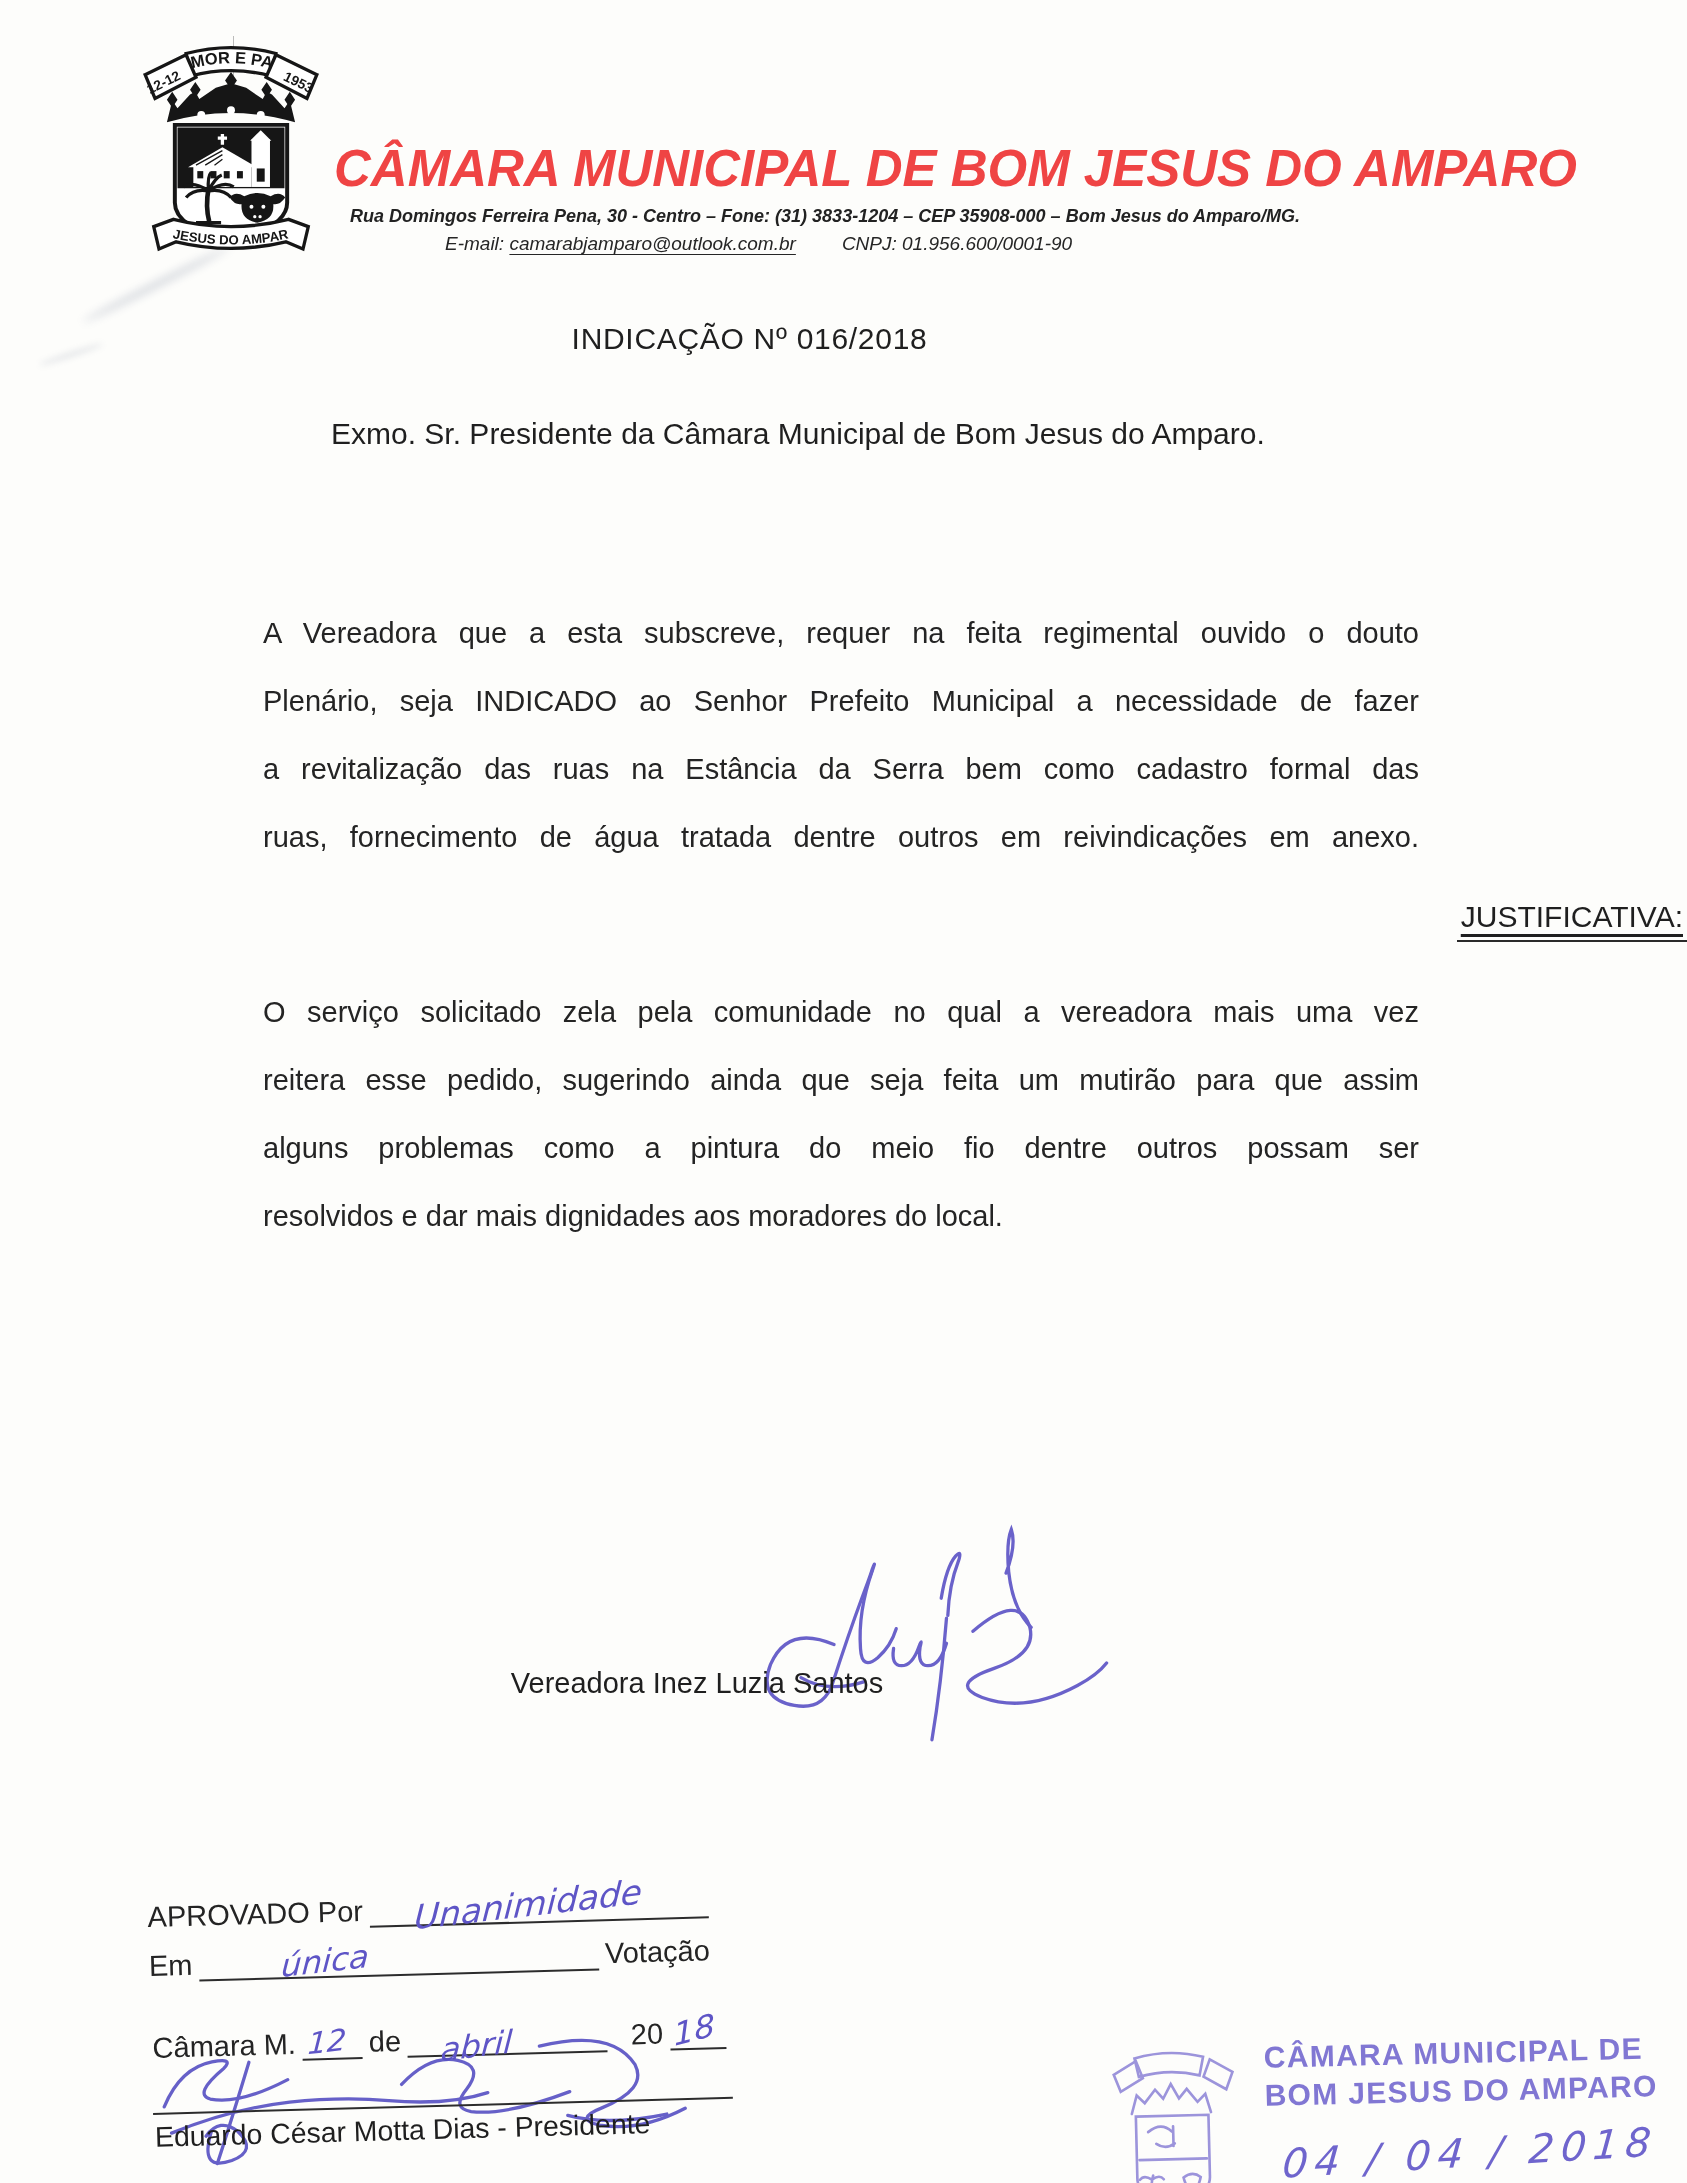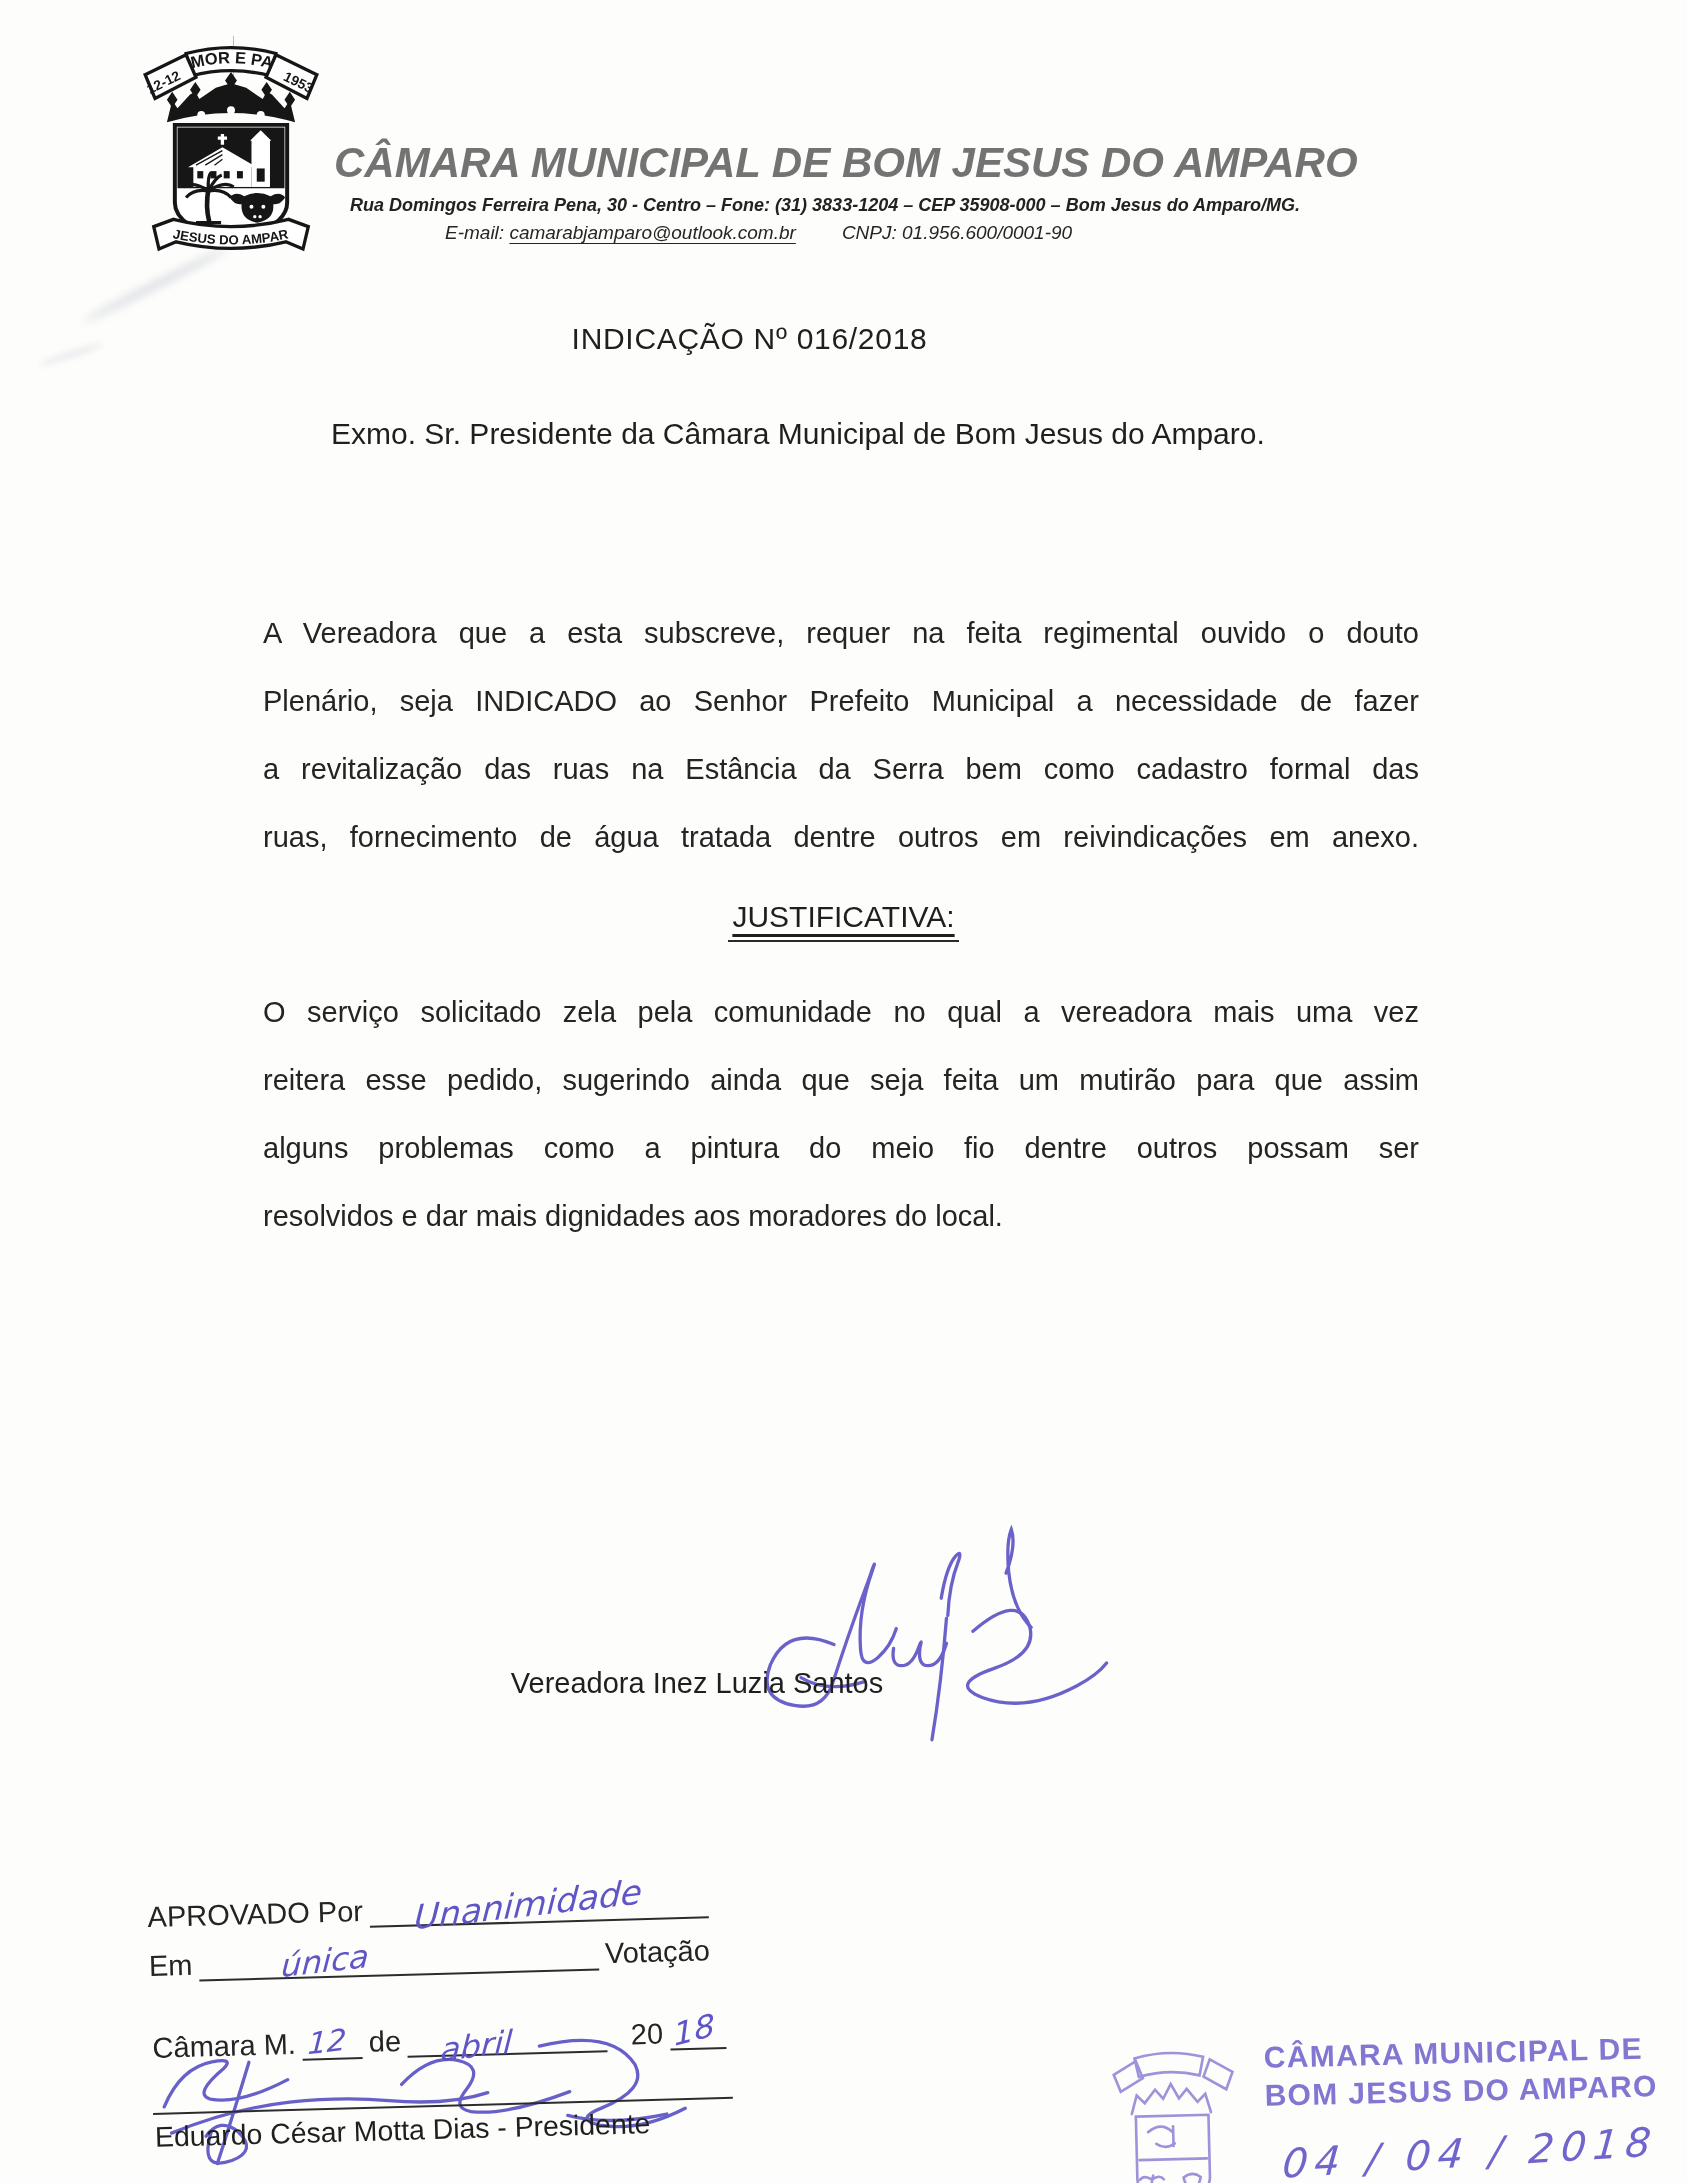--- a/index.html
+++ b/index.html
@@ -5,35 +5,35 @@
   * { margin:0; padding:0; box-sizing:border-box; }
   html,body { background:#ffffff; }
   .page {
     position:relative; width:1687px; height:2183px; overflow:hidden;
     background:#fdfdfb; color:#262626;
     font-family:"Liberation Sans","DejaVu Sans",sans-serif;
   }
   
   .crest { position:absolute; left:122px; top:33px; width:218px; height:226px; }
   .head-text { position:absolute; left:334px; top:139px; width:1085px; }
-  .org { font-size:42px; font-weight:bold; font-style:italic; color:#737373; white-space:nowrap; }
+  .org { font-size:51px; font-weight:bold; font-style:italic; color:#ef4444; white-space:nowrap; }
   .addr { margin-top:8px; margin-left:16px; font-size:18px; font-weight:bold; font-style:italic; color:#222; white-space:nowrap; }
   .contact-row { margin-top:6px; font-size:19px; font-style:italic; display:flex; padding-left:111px; gap:46px; white-space:nowrap; }
   .u { text-decoration:underline; text-underline-offset:4px; }
   .scan-line { position:absolute; left:233px; top:36px; width:1.3px; height:54px; background:#6a6a6a; opacity:.45; }
   .smudge1 { position:absolute; left:74px; top:281px; width:165px; height:7.3px; background:#8a93a6; opacity:.32; filter:blur(4px); transform:rotate(-27deg); border-radius:50%; }
   .smudge2 { position:absolute; left:38px; top:352px; width:66px; height:4.6px; background:#8a93a6; opacity:.22; filter:blur(3.3px); transform:rotate(-18deg); border-radius:50%; }
   
   .title { position:absolute; top:322px; left:0; width:1499px; text-align:center; font-size:30px; letter-spacing:0.7px; color:#1f1f1f; }
   .salutation { position:absolute; left:331px; top:417px; font-size:30px; color:#1f1f1f; white-space:nowrap; }
   .para { position:absolute; left:263px; width:1156px; font-size:29px; color:#242424; }
   .p1 { top:599px; } .p2 { top:978px; }
   .jline { line-height:68px; text-align:justify; text-align-last:justify; -moz-text-align-last:justify; }
   .jleft { line-height:68px; text-align:left; }
-  .justif-head { position:absolute; top:900px; left:0; width:1687px; text-align:center; }
+  .justif-head { position:absolute; top:900px; left:0; width:1687px; text-align:right; }
   .justif-head span { display:inline-block; font-size:30px; color:#1f1f1f; text-decoration:underline; text-underline-offset:7.3px; border-bottom:2.6px solid #2a2a2a; padding:0 4px 6px; }
   .dateline { position:absolute; left:263px; top:1367px; font-size:29px; white-space:nowrap; }
   .sig-inez { position:absolute; left:695px; top:1499px; width:417px; height:258px; }
   .signer { position:absolute; top:1667px; left:0; width:1394px; text-align:center; font-size:29px; color:#1f1f1f; }
   
   .approval { position:absolute; left:147px; top:1896px; width:589px; height:291px; font-size:29px; color:#242424; transform:rotate(-1.6deg); transform-origin:0 0; }
   .arow { position:absolute; display:flex; align-items:flex-end; white-space:nowrap; }
   .r1 { left:0; top:0;  width:561px; }
   .r2 { left:0; top:49px; width:561px; }
   .r3 { left:1.3px; top:131px; width:574px; }

